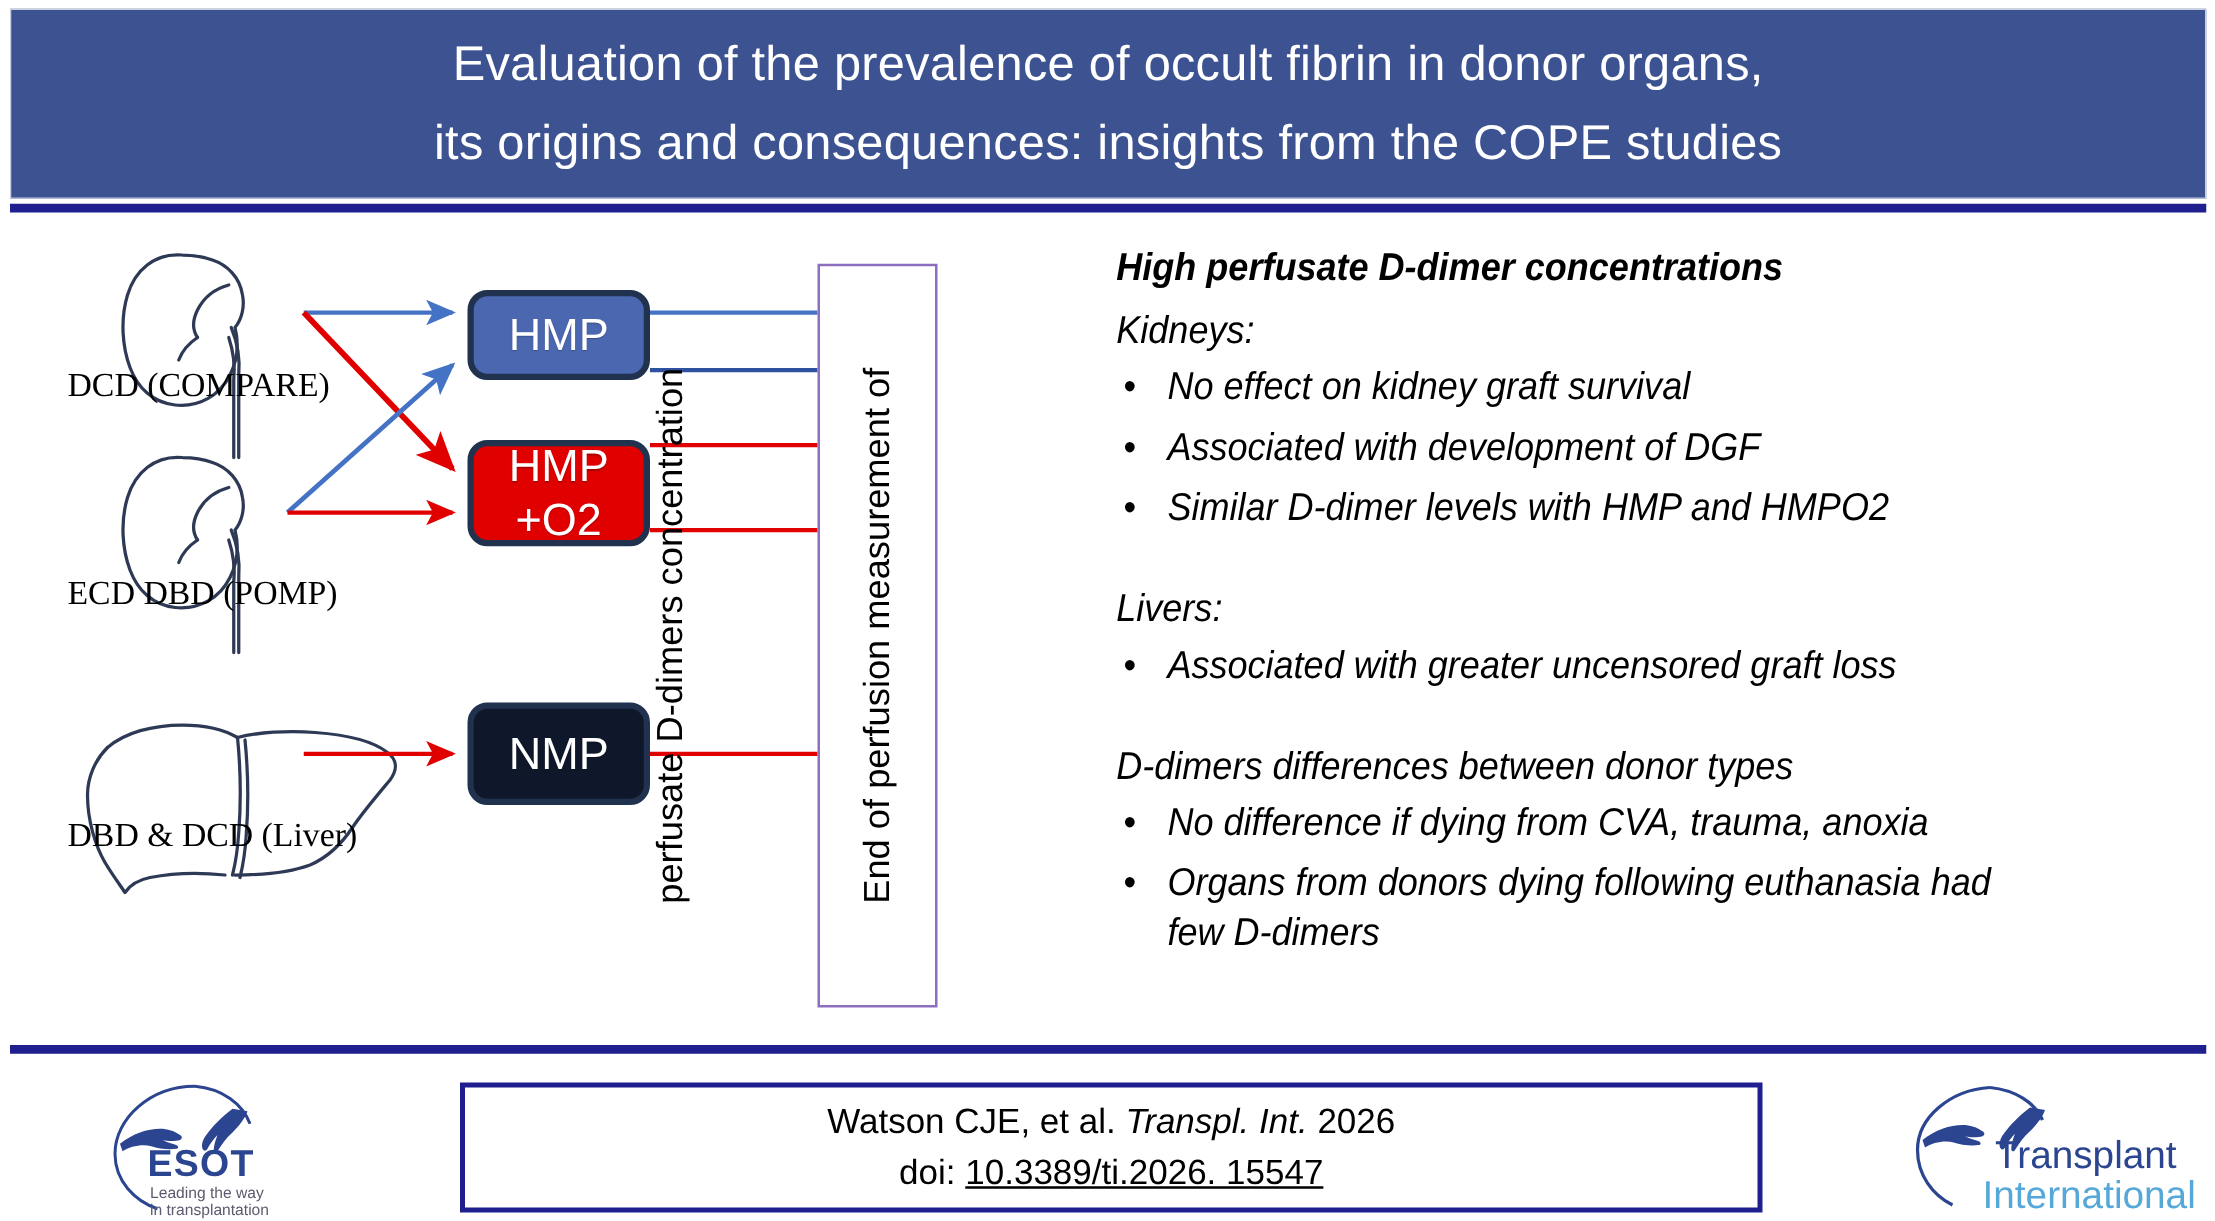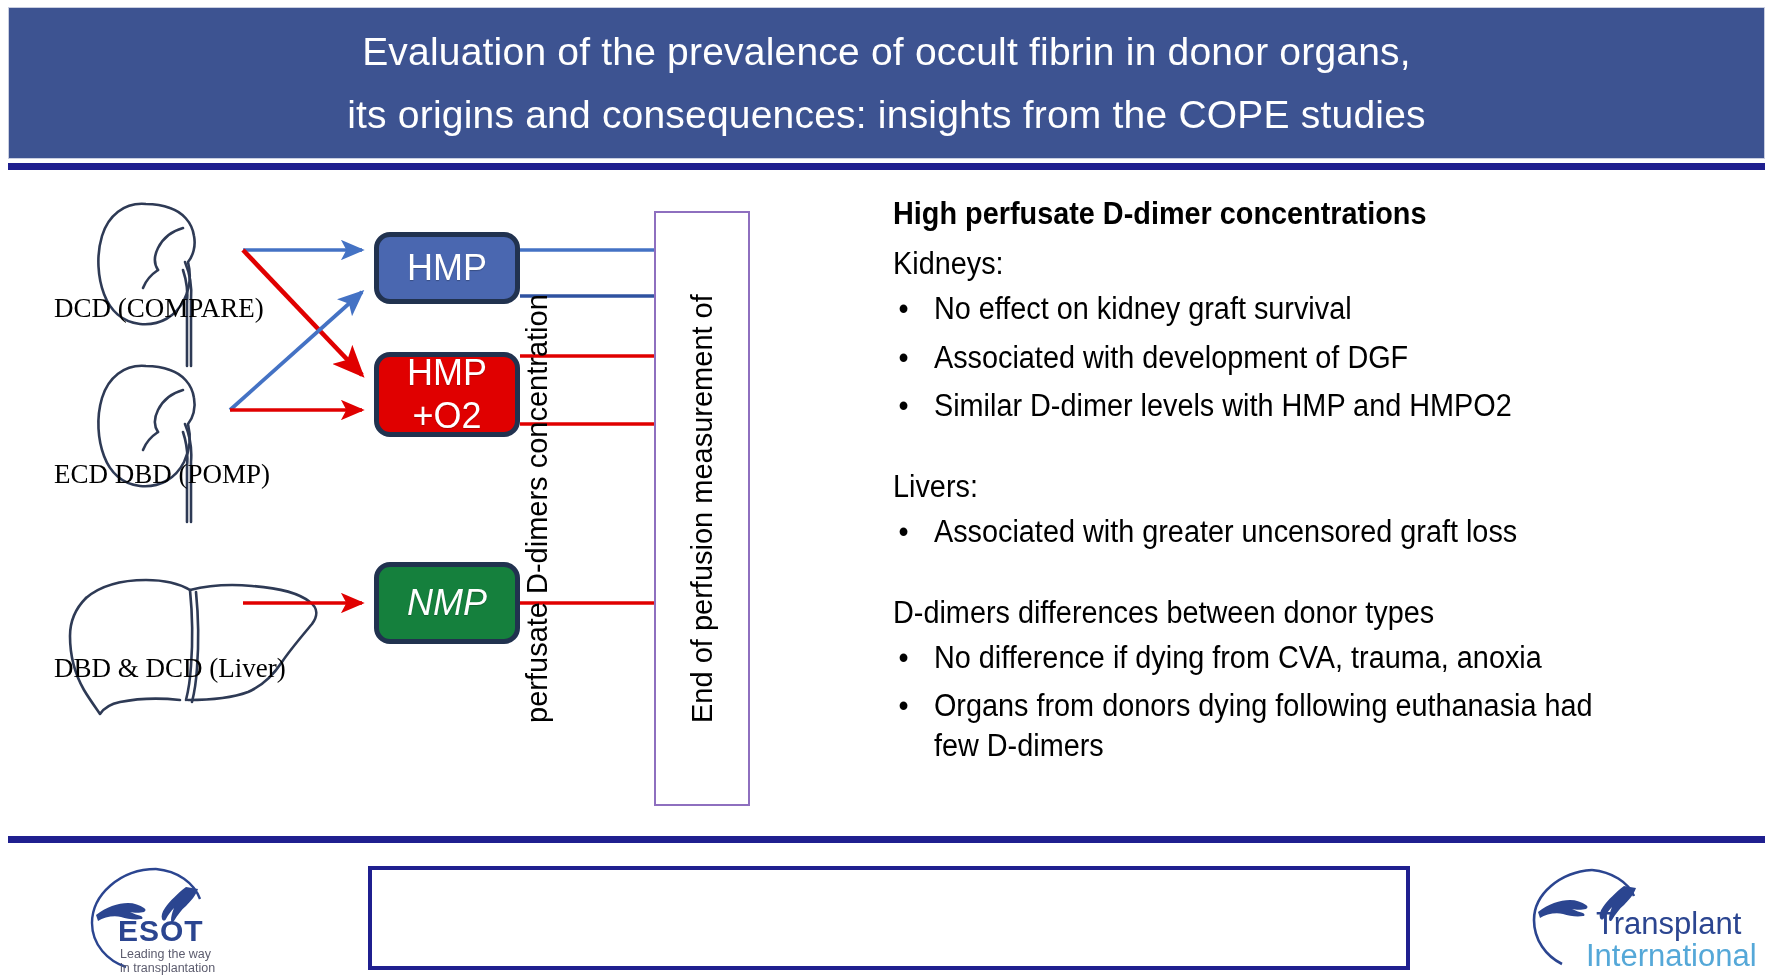--- a/index.html
+++ b/index.html
@@ -76,21 +76,21 @@
     align-items: center;
     justify-content: center;
     color: #ffffff;
     font-size: 36px;
     line-height: 1.18;
     font-family: "Liberation Sans", sans-serif;
     text-shadow: 0 1px 1px rgba(0,0,0,0.25);
   }
   .proc-hmp   { background: #4A67B0; }
   .proc-hmpo2 { background: #E00000; }
-  .proc-nmp   { background: #15803d; font-style: italic; }
+  .proc-nmp   { background: #0f172a; }
 
   
   .vbox {
     position: absolute;
     border: 2px solid #8E6FBF;
     background: #ffffff;
     box-sizing: border-box;
   }
   .vbox-inner {
     position: absolute;
@@ -111,20 +111,21 @@
     text-align: center;
     font-family: "Liberation Sans", sans-serif;
   }
 
   
   .panel {
     position: absolute;
     left: 893px;
     top: 196px;
     width: 870px;
+    font-style: italic;
   }
   .panel-head {
     font-size: 31px;
     font-weight: bold;
     color: #000000;
     margin: 0 0 14px 0;
     font-family: "Liberation Sans", sans-serif;
     transform: scaleX(0.93);
     transform-origin: left center;
   }
@@ -361,20 +362,26 @@
                  C108,58 111,54 114,51 C112,56 111,60 111,63 C111,65 113,66 114,64
                  C117,59 121,53 126,49 C131,44 136,38 138,32 Z" fill="#2B4590"></path>
       </g>
       <text x="58" y="84" font-family="'Liberation Sans', sans-serif" font-size="30" font-weight="bold" fill="#2B4590" letter-spacing="1">ESOT</text>
       <text x="60" y="101" font-family="'Liberation Sans', sans-serif" font-size="12.5" fill="#5C5C6E">Leading the way</text>
       <text x="60" y="115" font-family="'Liberation Sans', sans-serif" font-size="12.5" fill="#5C5C6E">in transplantation</text>
     </svg>
   </div>
 
   <div class="cite-box">
+    <div class="cite-line">
+      <span>Watson CJE, et al. </span><span class="cite-journal">Transpl. Int.</span><span> 2026</span>
+    </div>
+    <div class="cite-line">
+      <span>doi: </span><span class="cite-doi-link">10.3389/ti.2026. 15547 </span>
+    </div>
   </div>
 
   <div class="logo-ti">
     <svg class="logo-svg" viewBox="0 0 246 110">
       <g>
         <path d="M72,8 C40,10 14,32 14,58 C14,78 26,94 42,102" fill="none" stroke="#2B4590" stroke-width="2.6"></path>
         <path d="M72,8 C92,10 108,20 114,34" fill="none" stroke="#2B4590" stroke-width="2.6"></path>
         <path d="M18,50 C28,42 40,38 50,38 C56,38 62,40 66,43 C68,44 68,46 66,47
                  C62,48 56,48 52,47 C56,49 60,50 63,51 C65,52 65,54 63,54
                  C57,55 49,54 43,52 C36,50 26,52 20,56 Z" fill="#2B4590"></path>

